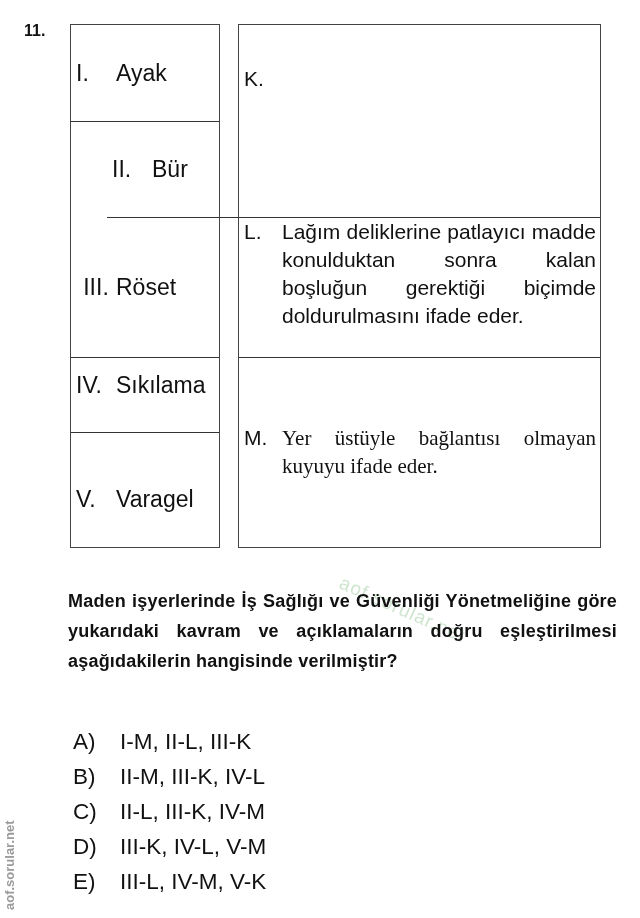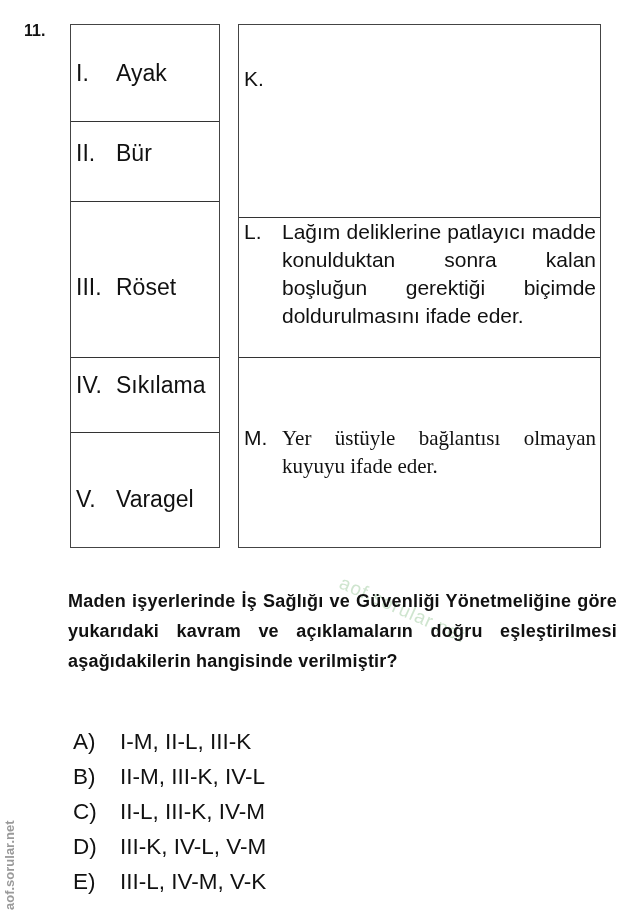--- a/index.html
+++ b/index.html
@@ -32,25 +32,25 @@
 </head>
 <body>
 
 <div class="qnum">11.</div>
 
 <div class="lbox">
   <div class="lcell" style="top:0;height:96px;">
     <span class="num">I.</span>
     <span>Ayak</span>
   </div>
-  <div class="lcell" style="top:81px;height:95px;">
+  <div class="lcell" style="top:97px;height:95px;margin-left:36px;">
     <span class="num">II.</span>
     <span>Bür</span>
   </div>
-  <div class="lcell" style="top:193px;height:139px;">
+  <div class="lcell" style="top:193px;height:139px;text-align:center;">
     <span class="num">III.</span>
     <span>Röset</span>
   </div>
   <div class="lcell" style="top:314px;height:93px;">
     <span class="num">IV.</span>
     <span>Sıkılama</span>
   </div>
   <div class="lcell" style="top:427px;height:95px;">
     <span class="num">V.</span>
     <span>Varagel</span>

